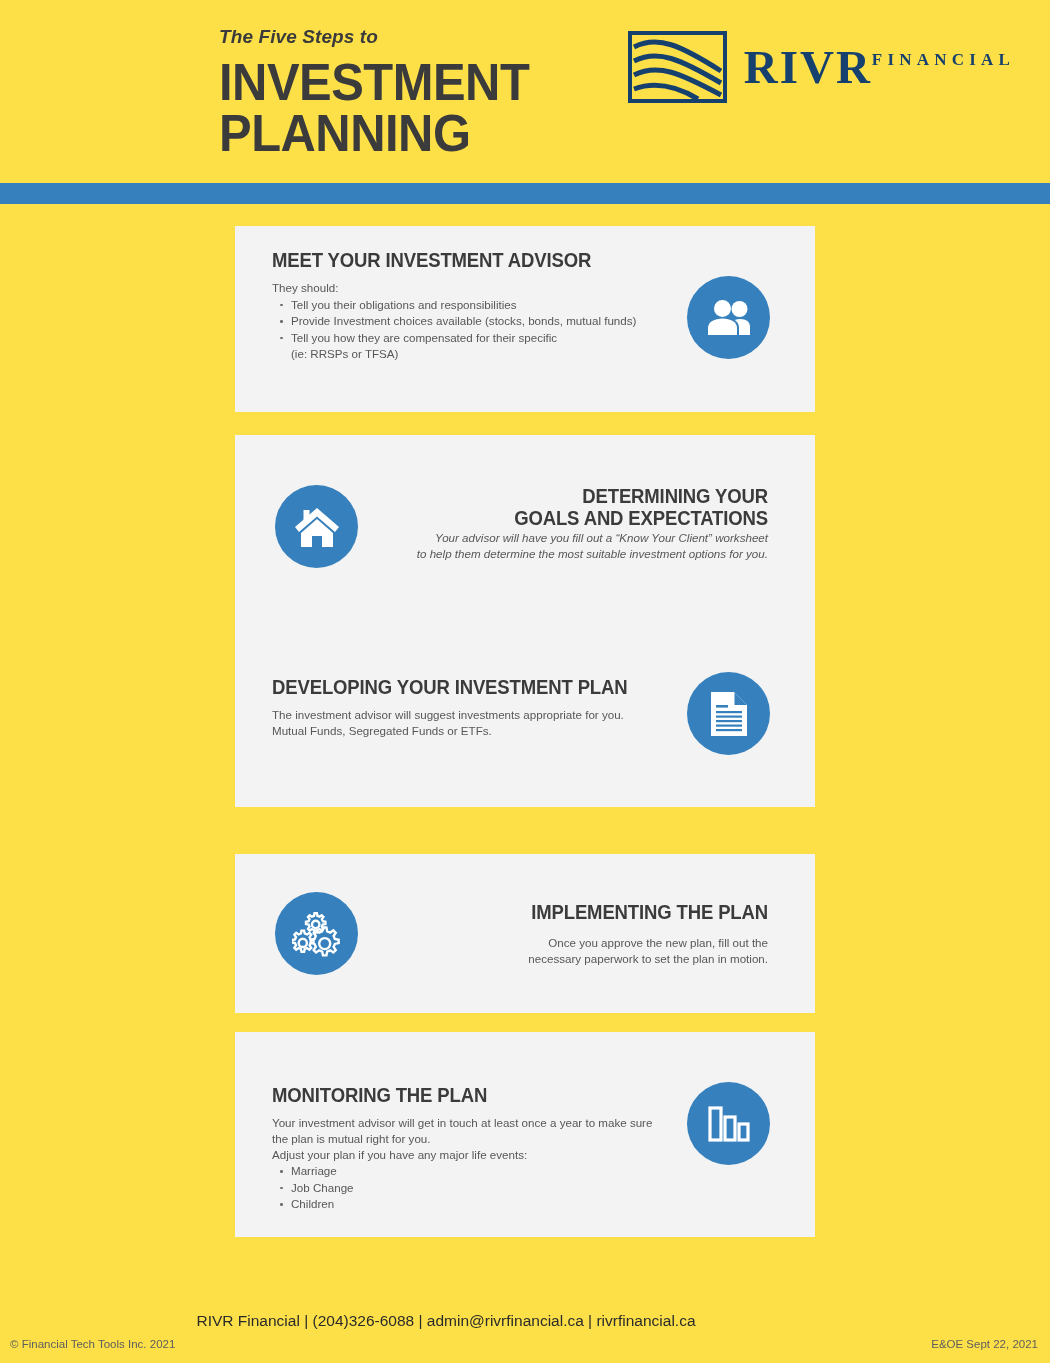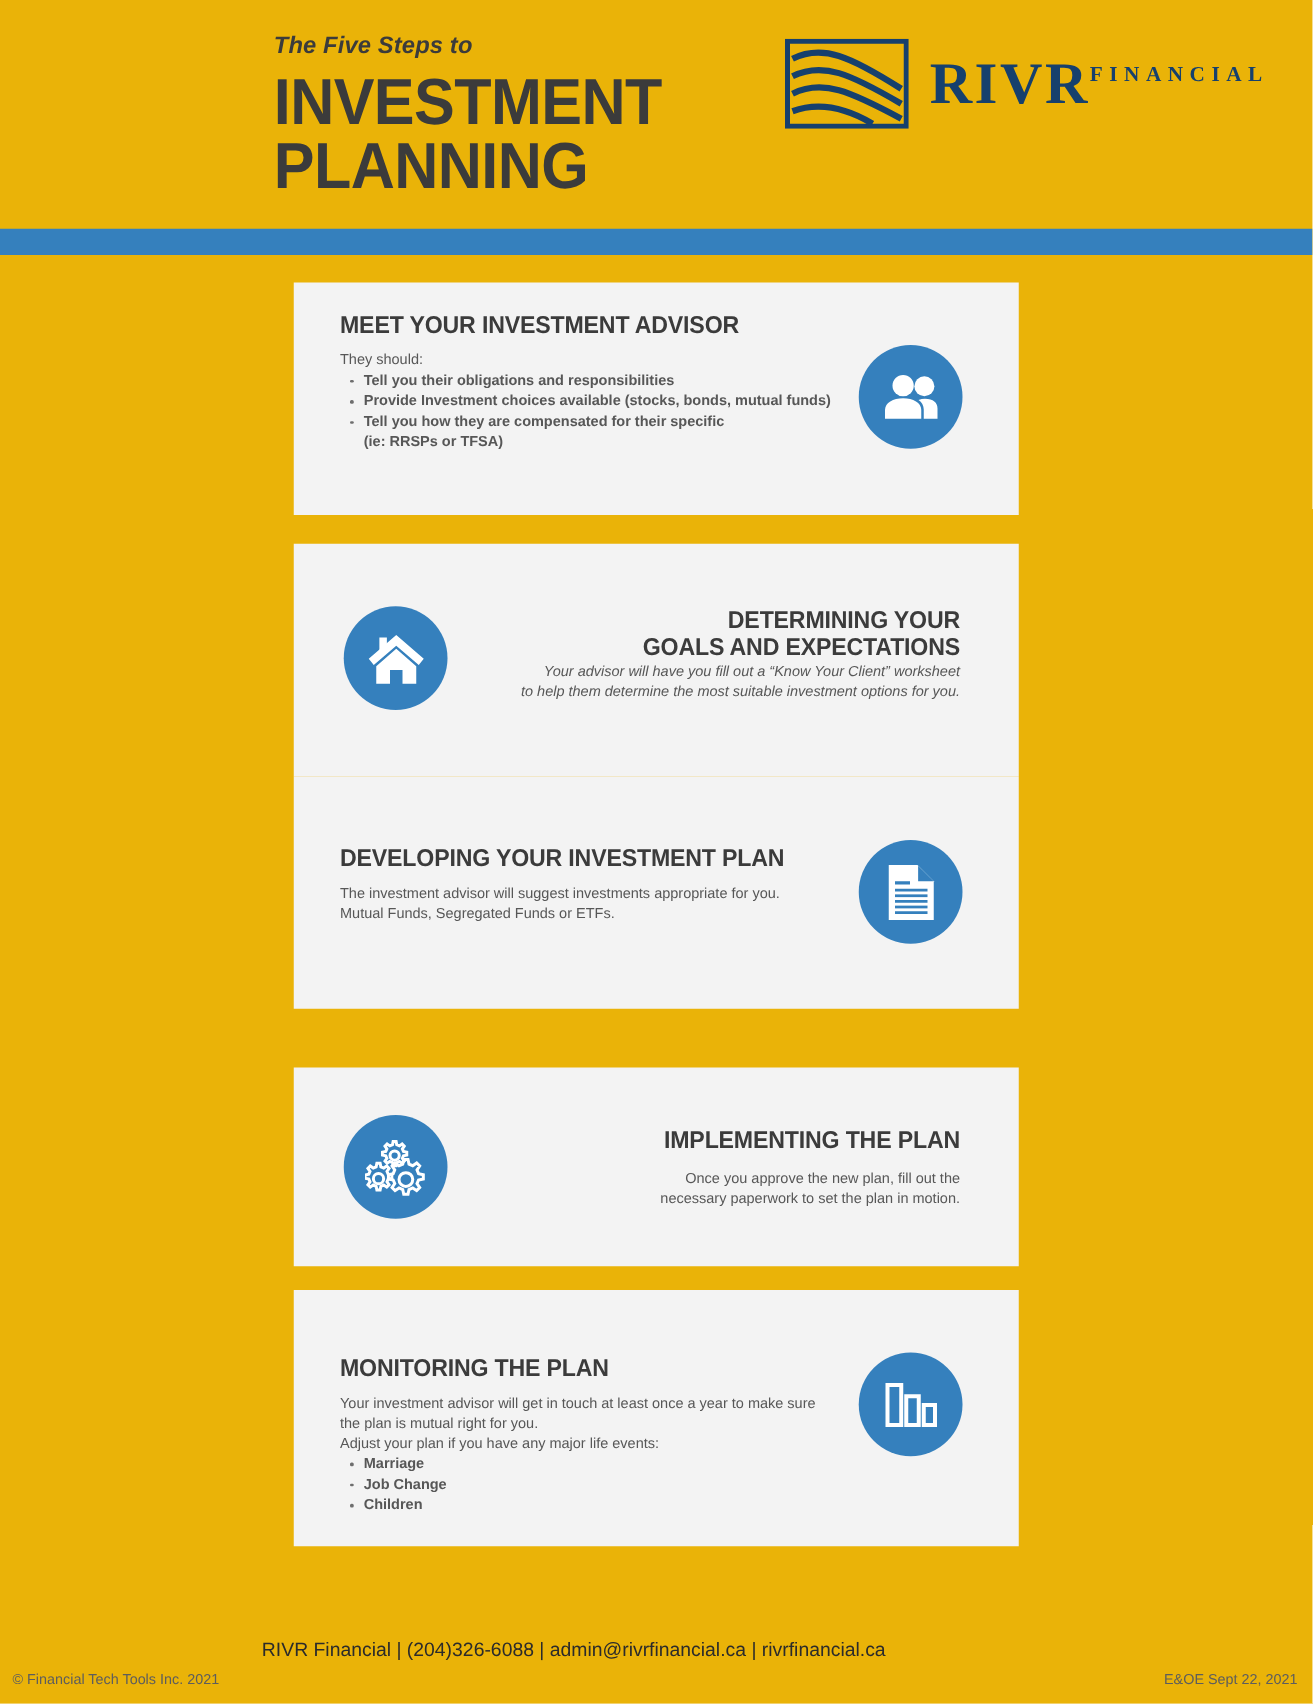--- a/index.html
+++ b/index.html
@@ -3,21 +3,21 @@
 <meta charset="utf-8">
 <style>
   * { box-sizing: border-box; margin: 0; padding: 0; }
   html, body {
     width: 1050px;
     height: 1363px;
     background: #ffffff;
     font-family: "Liberation Sans", sans-serif;
     overflow: hidden;
   }
-  .page { position: relative; width: 1050px; height: 1363px; background: #eab308; }
+  .page { position: relative; width: 1050px; height: 1363px; background: #fde047; }
 
   
   .header { position: relative; height: 183px; }
   .header-title-block {
     position: absolute; left: 219px; top: 26px;
   }
   .eyebrow {
     font-size: 19px;
     font-weight: bold;
     font-style: italic;
@@ -95,21 +95,20 @@
     margin-top: 8px;
   }
   .card-body .ln { display: block; }
   .bullets { list-style: none; margin-top: 1px; }
   .bullets li {
     font-size: 11.6px;
     color: #575757;
     line-height: 1.42;
     padding-left: 19px;
     position: relative;
-    font-weight: bold;
   }
   .bullets li::before {
     content: "";
     position: absolute;
     left: 8px; top: 7px;
     width: 2.5px; height: 2.5px;
     background: #6e6e6e;
     border-radius: 50%;
   }
   .bullets li.nodot::before { display: none; }
@@ -121,21 +120,21 @@
     border-radius: 50%;
     background: #3580bd;
     display: flex; align-items: center; justify-content: center;
   }
   .icon-circle svg { display: block; }
 
   
   .footer-line {
     position: absolute; left: 0; top: 1312px;
     width: 892px; text-align: center;
-    font-size: 15.5px; color: #2b2b2b; margin-left: 13px;
+    font-size: 15.5px; color: #2b2b2b;
   }
   .footer-copy {
     position: absolute; left: 10px; top: 1338px;
     font-size: 11.5px; color: #5d5d5d;
   }
   .footer-eoe {
     position: absolute; right: 12px; top: 1338px;
     font-size: 11.5px; color: #5d5d5d;
   }
 </style>

